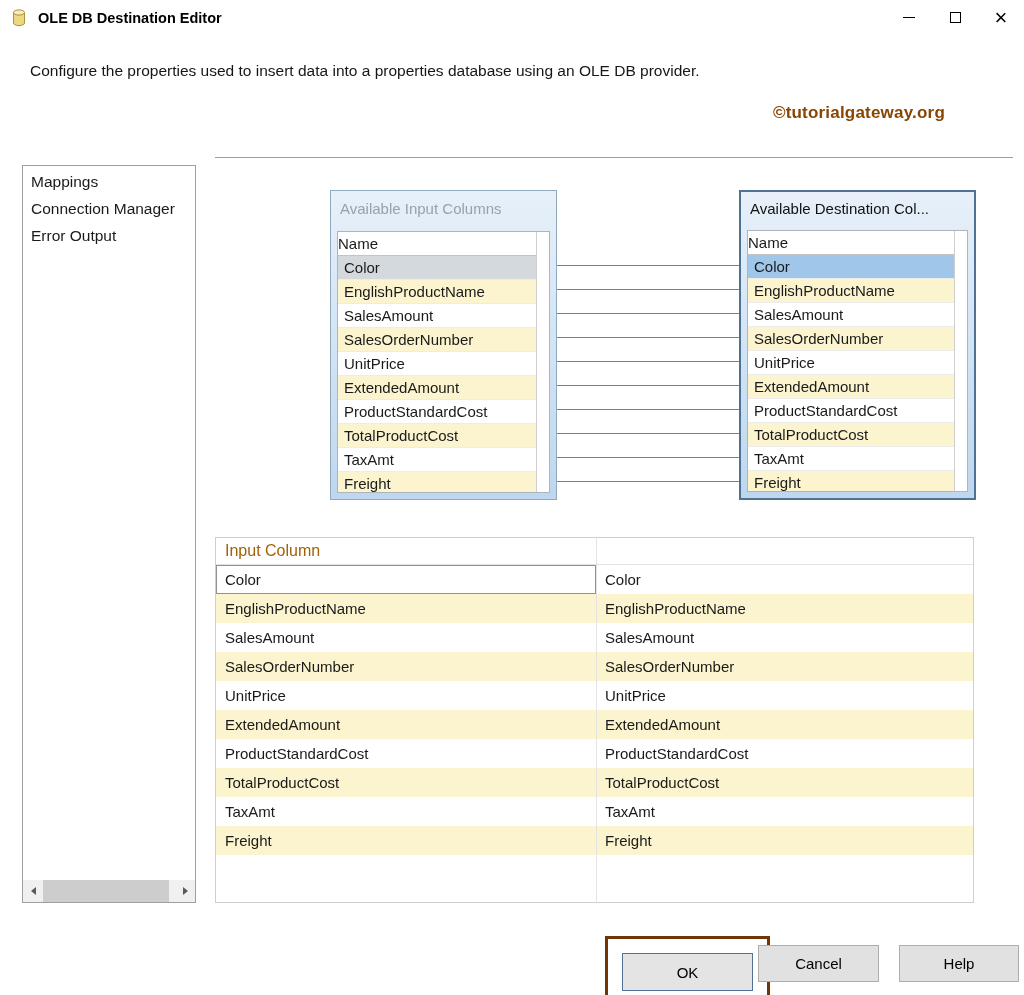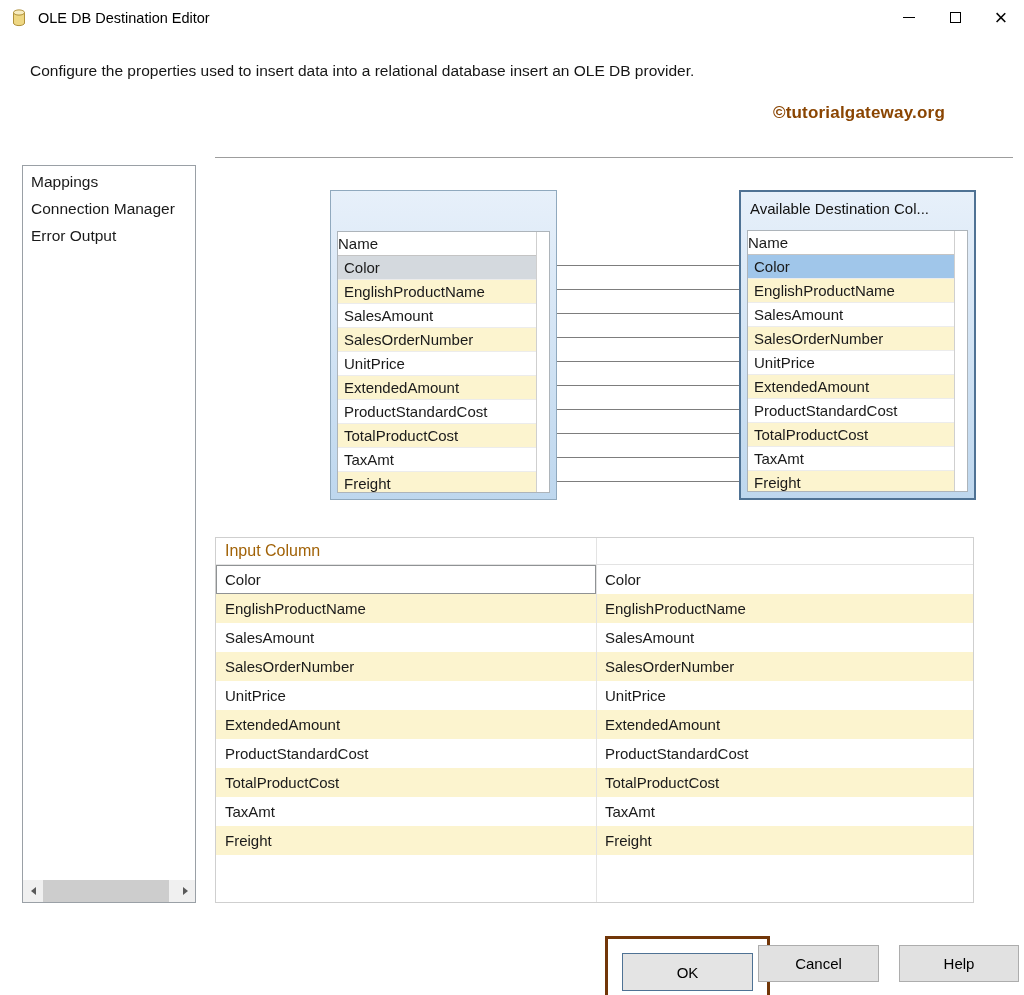--- a/index.html
+++ b/index.html
@@ -5,21 +5,21 @@
   * { margin:0; padding:0; box-sizing:border-box; }
   html,body { width:1024px; height:995px; }
   body {
     position:relative; background:#ffffff; overflow:hidden;
     font-family:"Liberation Sans", sans-serif; color:#1a1a1a;
   }
 
   
   .titlebar { position:absolute; left:0; top:0; width:1024px; height:35px; background:#fff; display:flex; align-items:center; }
   .title-icon { width:20px; height:20px; margin:0 9px 0 9px; flex:0 0 auto; }
-  .title-text { font-size:14.5px; color:#000; }
+  .title-text { font-size:14.5px; color:#000;font-weight:bold; }
   .win-controls { position:absolute; right:0; top:0; height:35px; display:flex; }
   .win-btn { width:46px; height:35px; display:flex; align-items:center; justify-content:center; cursor:default; }
   .glyph-min { width:12px; height:1px; background:#000; }
   .glyph-max { width:11px; height:11px; border:1px solid #000; }
   .glyph-close { font-size:22px; font-weight:300; line-height:1; color:#000; }
 
   
   .description { position:absolute; left:30px; top:62px; font-size:15.5px; color:#161616; }
   .watermark { position:absolute; top:103px; right:79px; font-size:17px; font-weight:bold; color:#8a4502; letter-spacing:0.2px; }
 
@@ -91,21 +91,21 @@
       </div>
     <div class="win-btn">
         <span class="glyph-max"></span>
       </div>
     <div class="win-btn">
         <span class="glyph-close">×</span>
       </div>
   </div>
 </div>
 
-<div class="description">Configure the properties used to insert data into a relational database insert an OLE DB provider.</div>
+<div class="description">Configure the properties used to insert data into a properties database using an OLE DB provider.</div>
 <div class="watermark">©tutorialgateway.org</div>
 
 <div class="sidebar">
   <div class="sidebar-item selected">Mappings</div>
   <div class="sidebar-item">Connection Manager</div>
   <div class="sidebar-item">Error Output</div>
   <div class="sidebar-scroll">
     <div class="scroll-arrow left">
         <span class="tri-left"></span>
       </div>
@@ -134,20 +134,21 @@
     <polygon points="548,252.5 541,249 541,256" fill="#7d7d7d"></polygon>
     <line x1="342" y1="276.5" x2="541" y2="276.5" stroke="#7d7d7d" stroke-width="1"></line>
     <polygon points="548,276.5 541,273 541,280" fill="#7d7d7d"></polygon>
     <line x1="342" y1="300.5" x2="541" y2="300.5" stroke="#7d7d7d" stroke-width="1"></line>
     <polygon points="548,300.5 541,297 541,304" fill="#7d7d7d"></polygon>
     <line x1="342" y1="324.5" x2="541" y2="324.5" stroke="#7d7d7d" stroke-width="1"></line>
     <polygon points="548,324.5 541,321 541,328" fill="#7d7d7d"></polygon>
   </svg>
 
 <div class="panel input">
+  <div class="panel-title">Available Input Columns</div>
   <div class="collist">
     <div class="name-col">
       <div class="collist-header">Name</div>
       <div id="input-col-rows">
           <div class="list-row selected">Color</div>
           <div class="list-row alt">EnglishProductName</div>
           <div class="list-row">SalesAmount</div>
           <div class="list-row alt">SalesOrderNumber</div>
           <div class="list-row">UnitPrice</div>
           <div class="list-row alt">ExtendedAmount</div>

